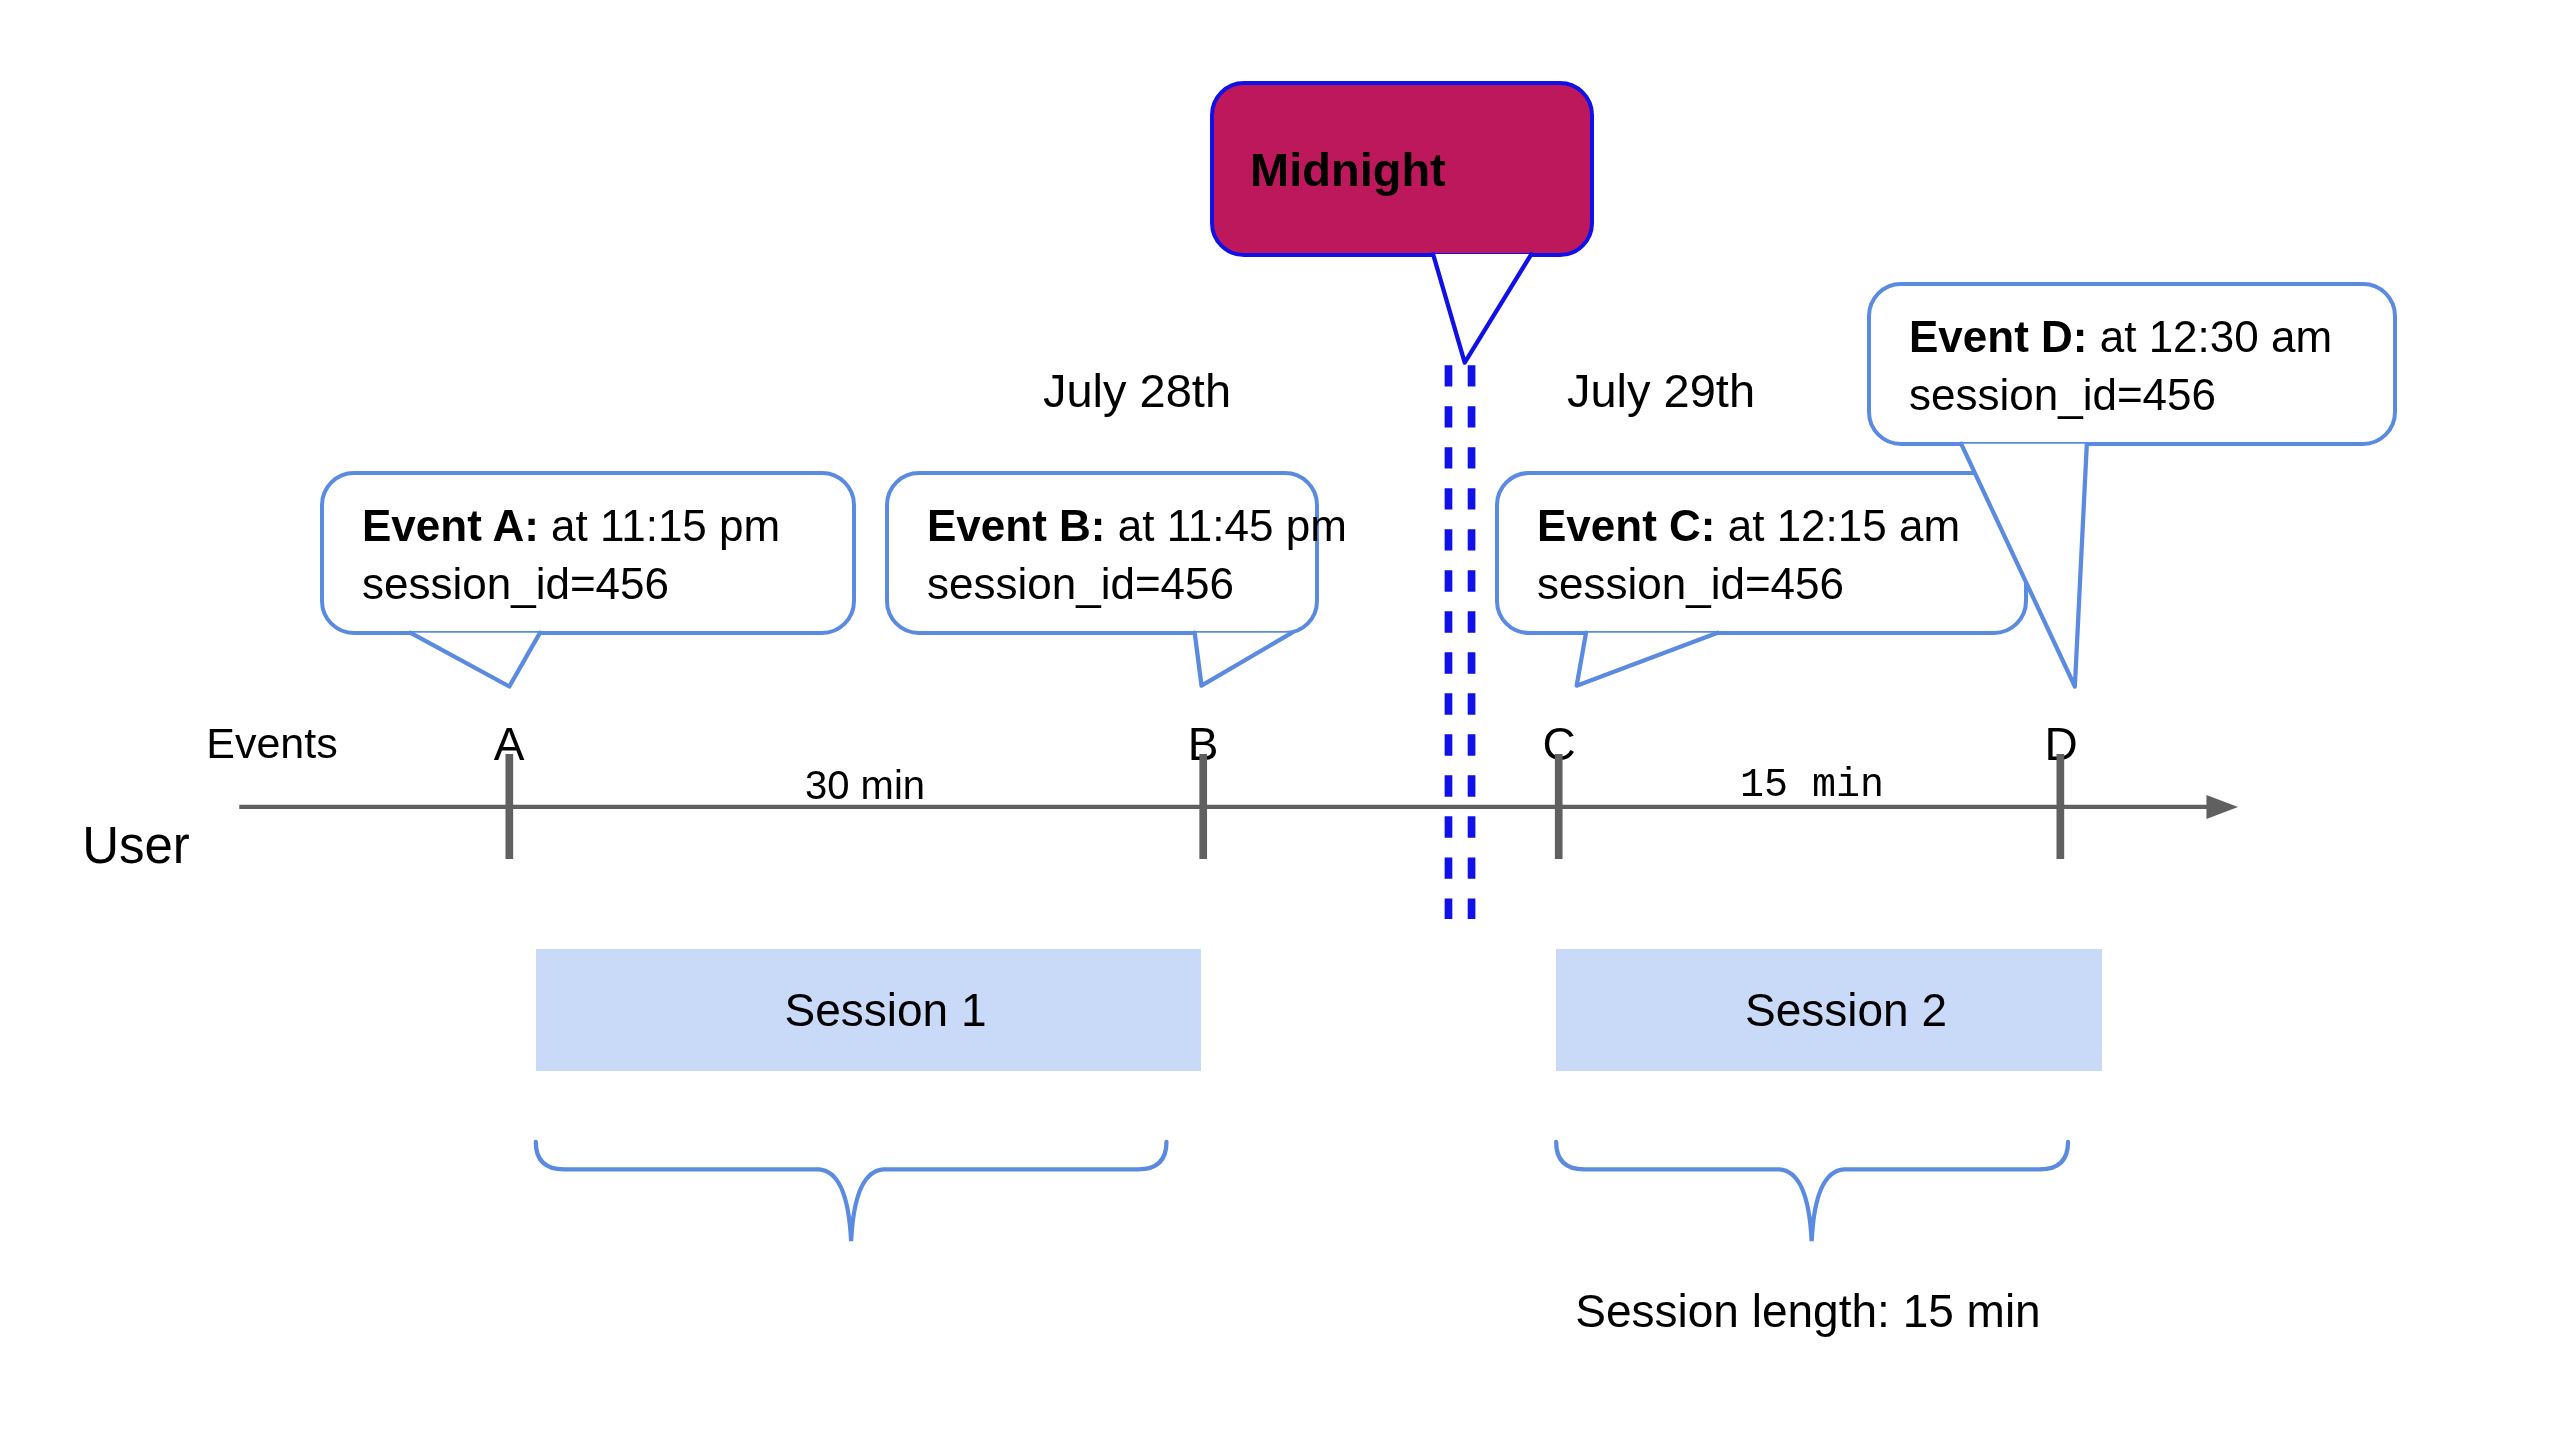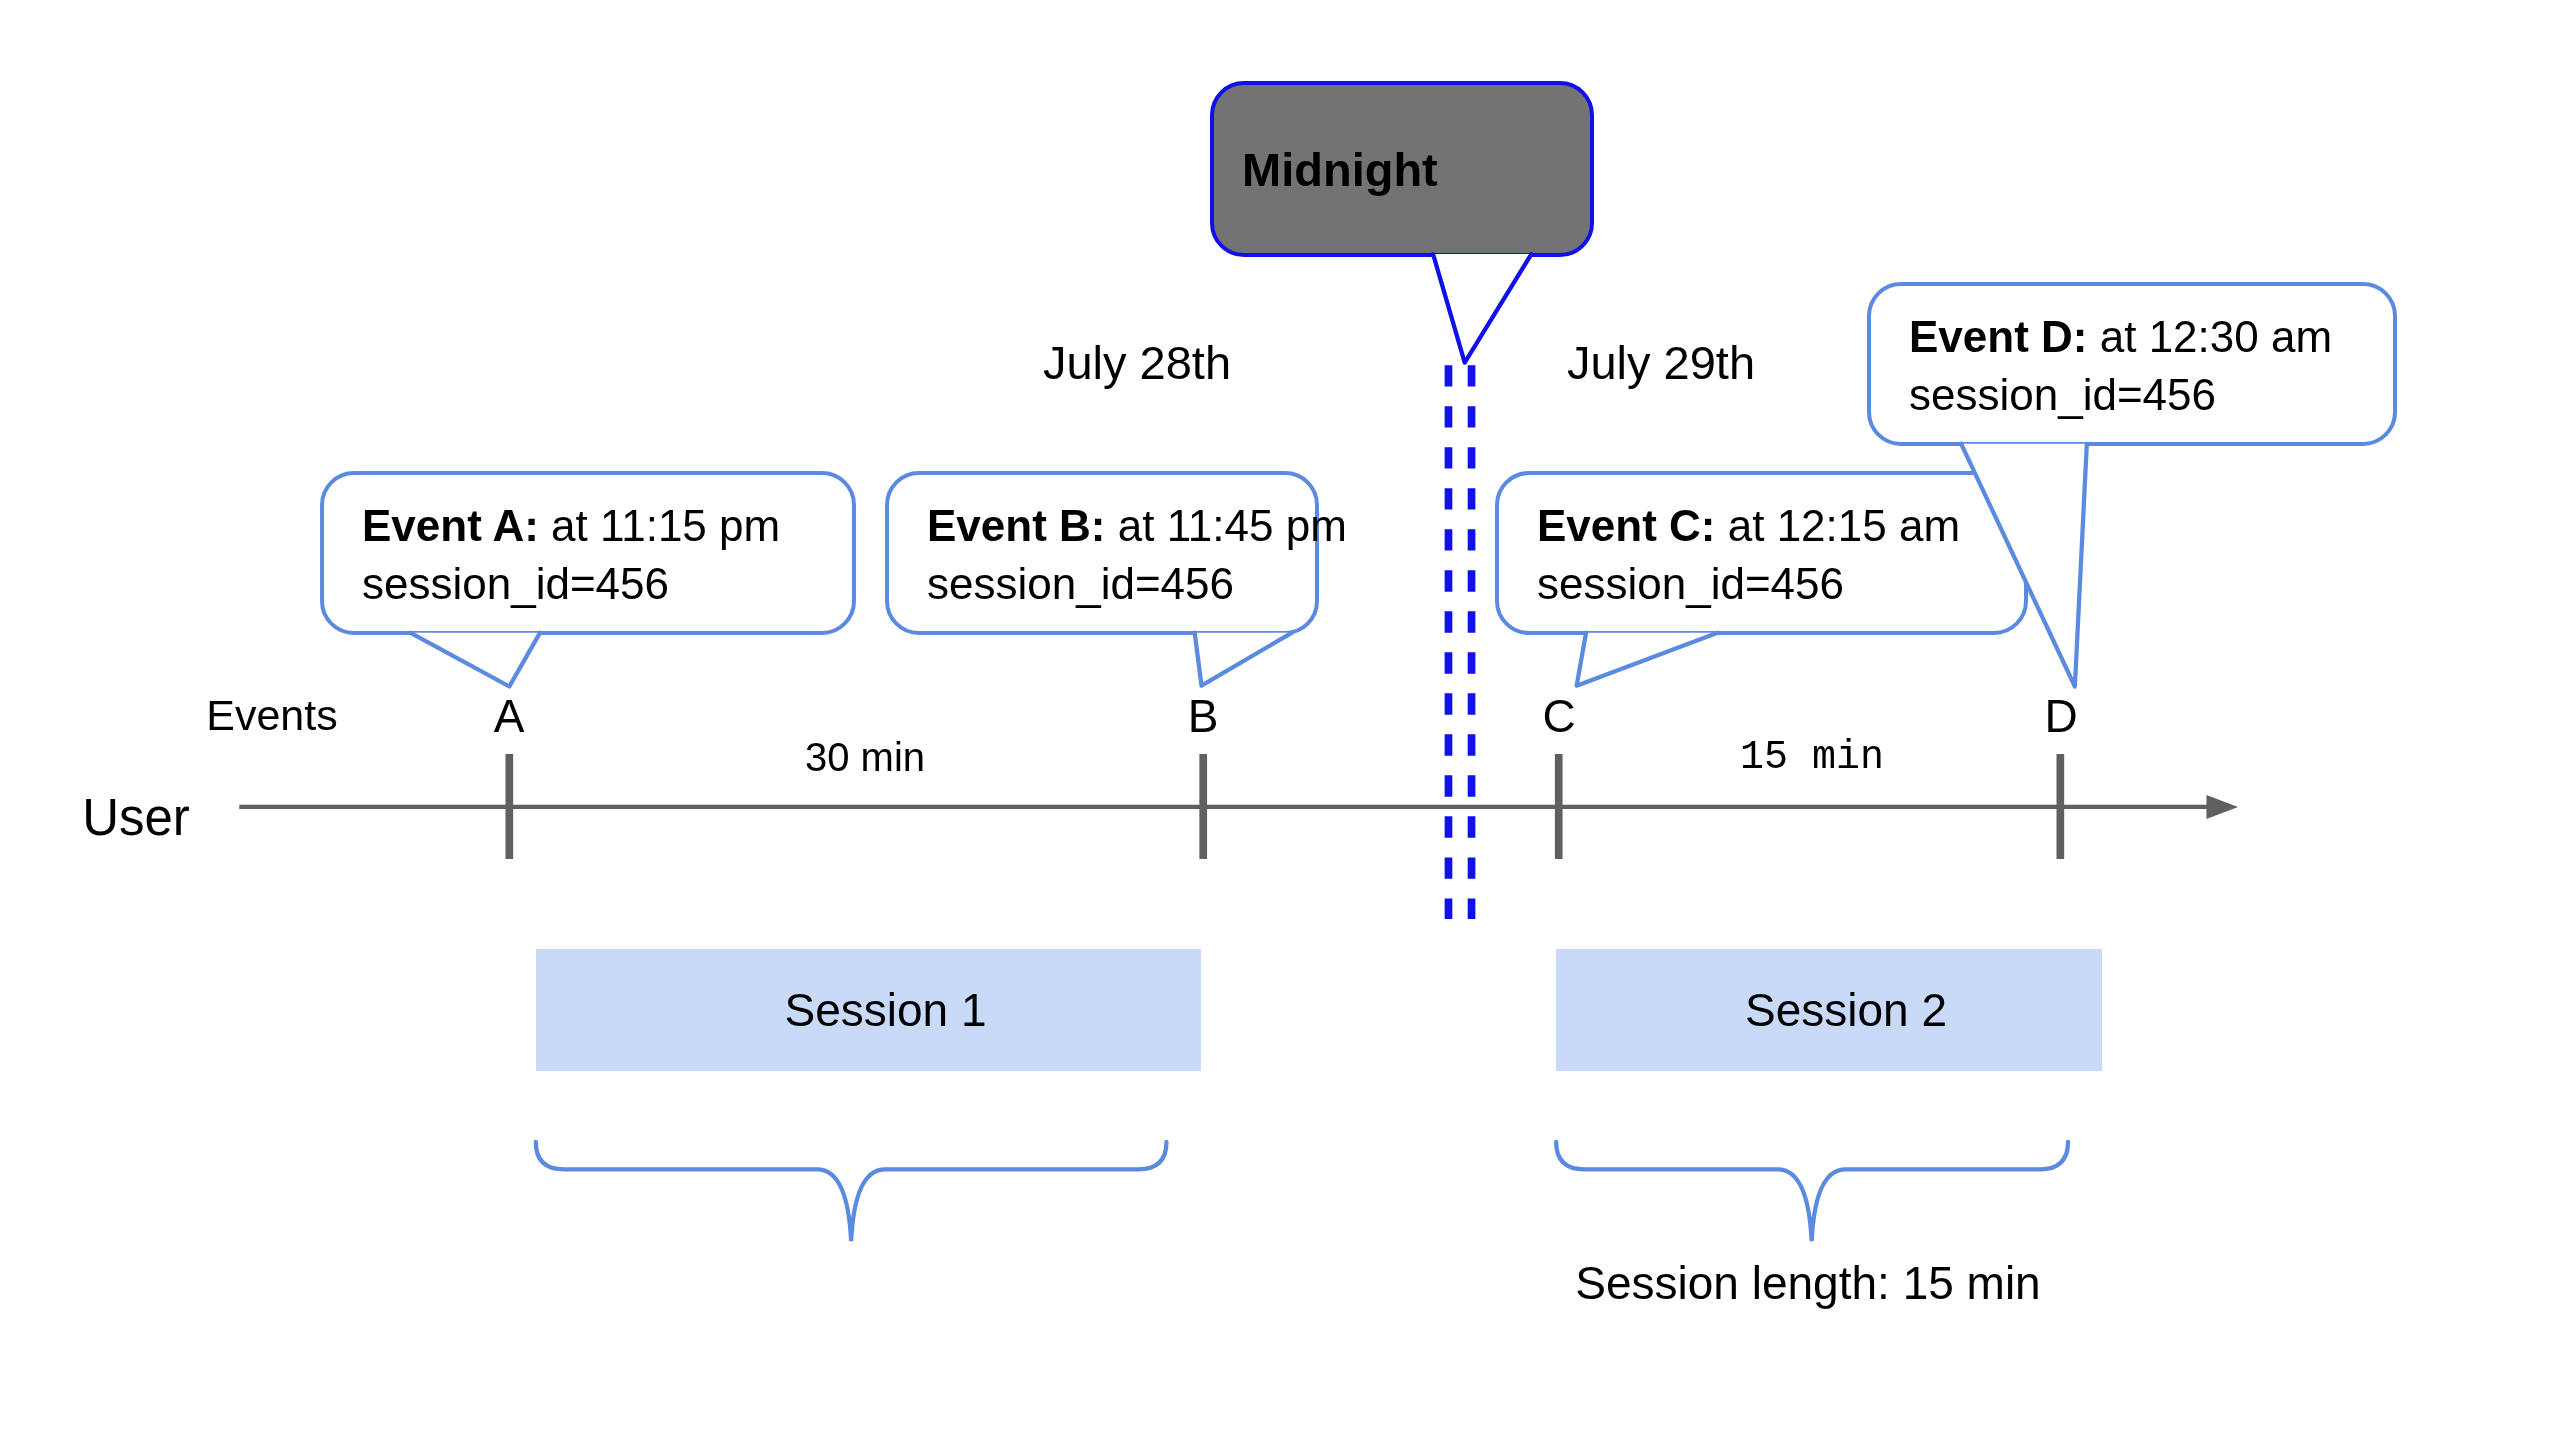--- a/index.html
+++ b/index.html
@@ -2,32 +2,32 @@
 <html style="--blue-light: #5b8be0; --blue-dark: #1010e8; --session-fill: #c9daf8; --gray: #606060; --ink: #000000;font-size:13.7px"><head>
 <meta charset="utf-8">
 <style>
   html,body{margin:0;padding:0;background:#ffffff;}
   .canvas{
     position:relative;width:2550px;height:1455px;overflow:hidden;
     font-family:"Liberation Sans", sans-serif;color:var(--ink,#000);
     background:#fff;
   }
   .abs{position:absolute;}
-  .ctr{transform:translateX(-50%);white-space:nowrap;}
+  .ctr{transform:translateX(-50%);white-space:nowrap;margin-top:28px;}
   
   .bubble{
     position:absolute;background:#fff;border:4.3px solid var(--blue-light,#5b8be0);
     border-radius:34px;box-sizing:border-box;
     font-size:44px;line-height:58px;padding:22px 38px;white-space:nowrap;
   }
   .bubble b{font-weight:bold;}
   .bubble-midnight{
-    position:absolute;background:#737373;border:4.3px solid var(--blue-dark,#1010e8);
+    position:absolute;background:#be185d;border:4.3px solid var(--blue-dark,#1010e8);
     border-radius:34px;box-sizing:border-box;display:flex;align-items:center;
-    font-size:47px;font-weight:bold;padding-left:28px;white-space:nowrap;
+    font-size:47px;font-weight:bold;padding-left:36px;white-space:nowrap;
   }
   .date-label{font-size:47px;}
   .tick-label{font-size:46px;}
   .axis-events{font-size:43px;}
   .axis-user{font-size:51px;}
   .gap-label{font-size:40px;}
   .session-box{
     position:absolute;background:var(--session-fill,#c9daf8);
     display:flex;align-items:center;justify-content:center;
     font-size:46px;

